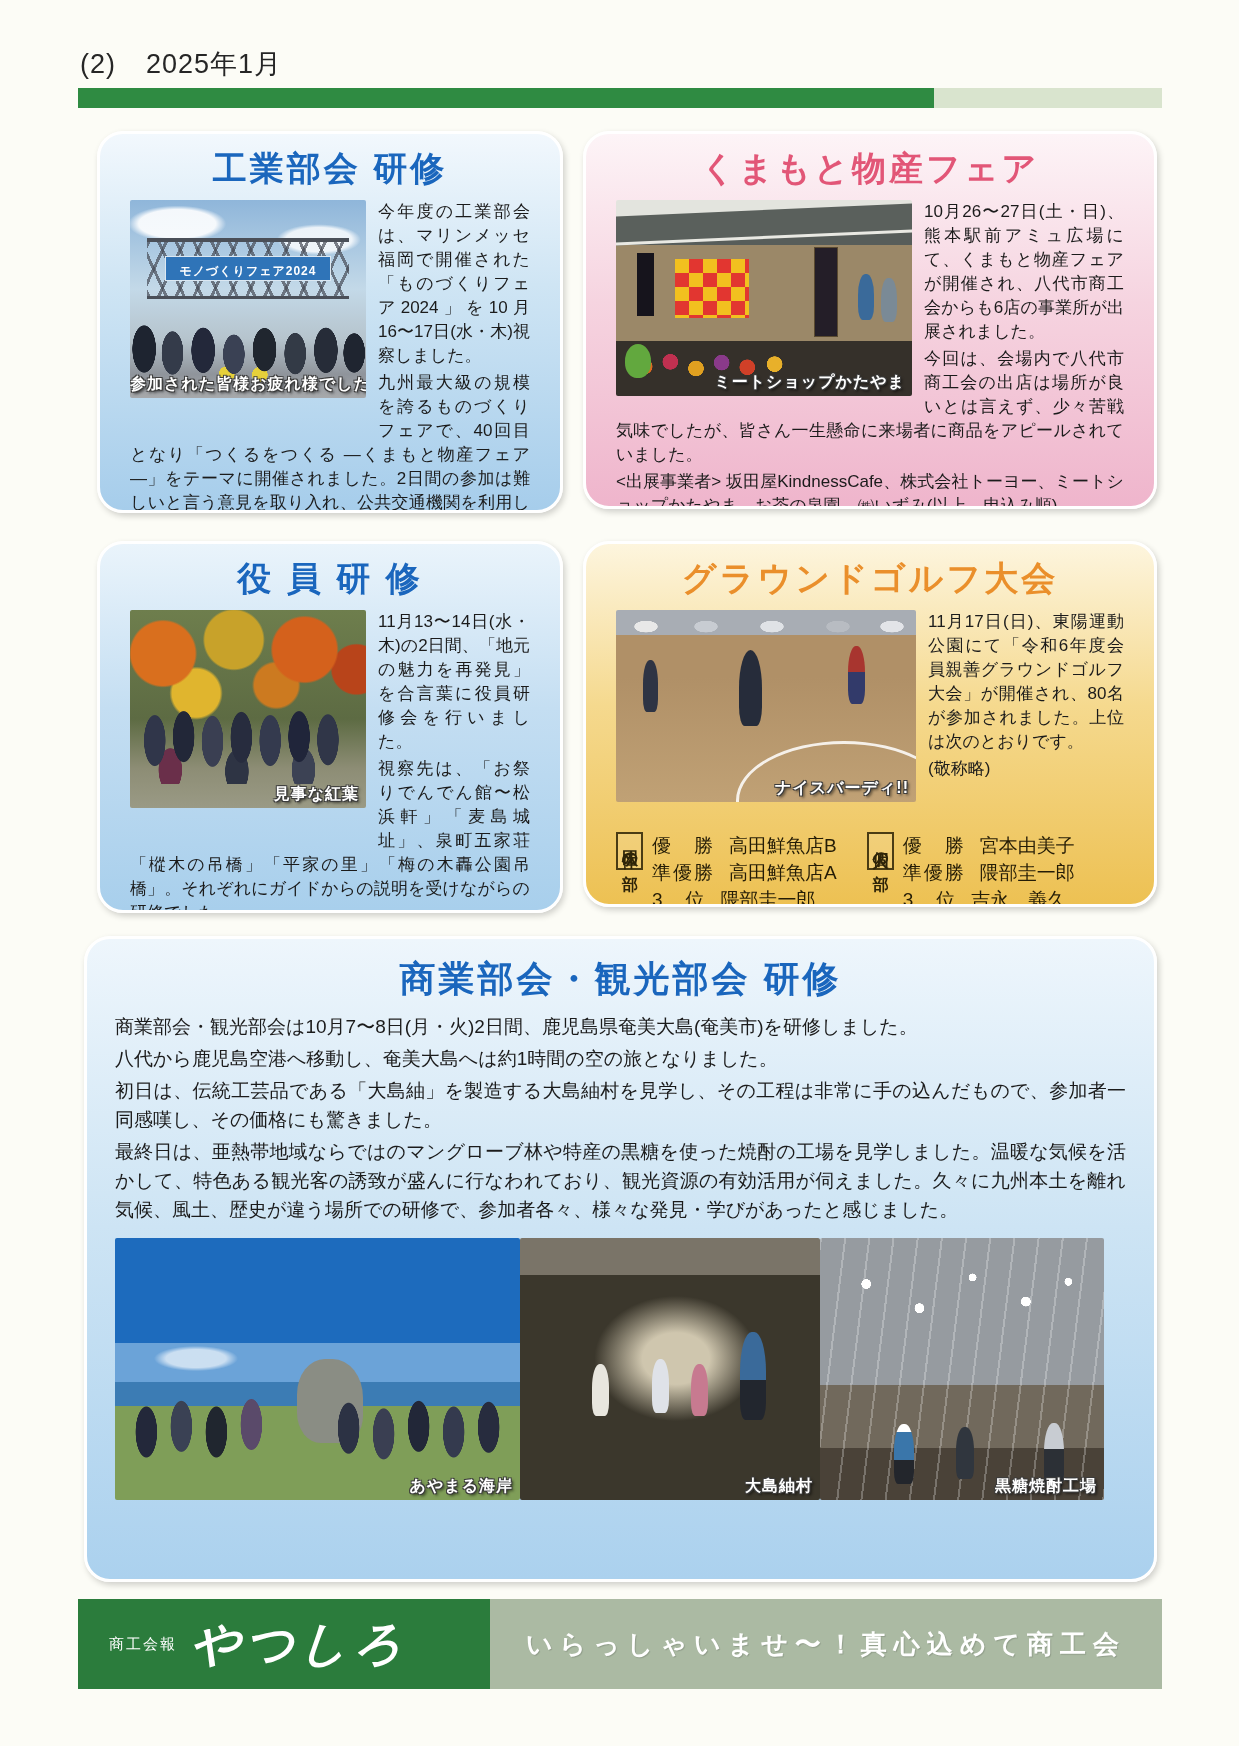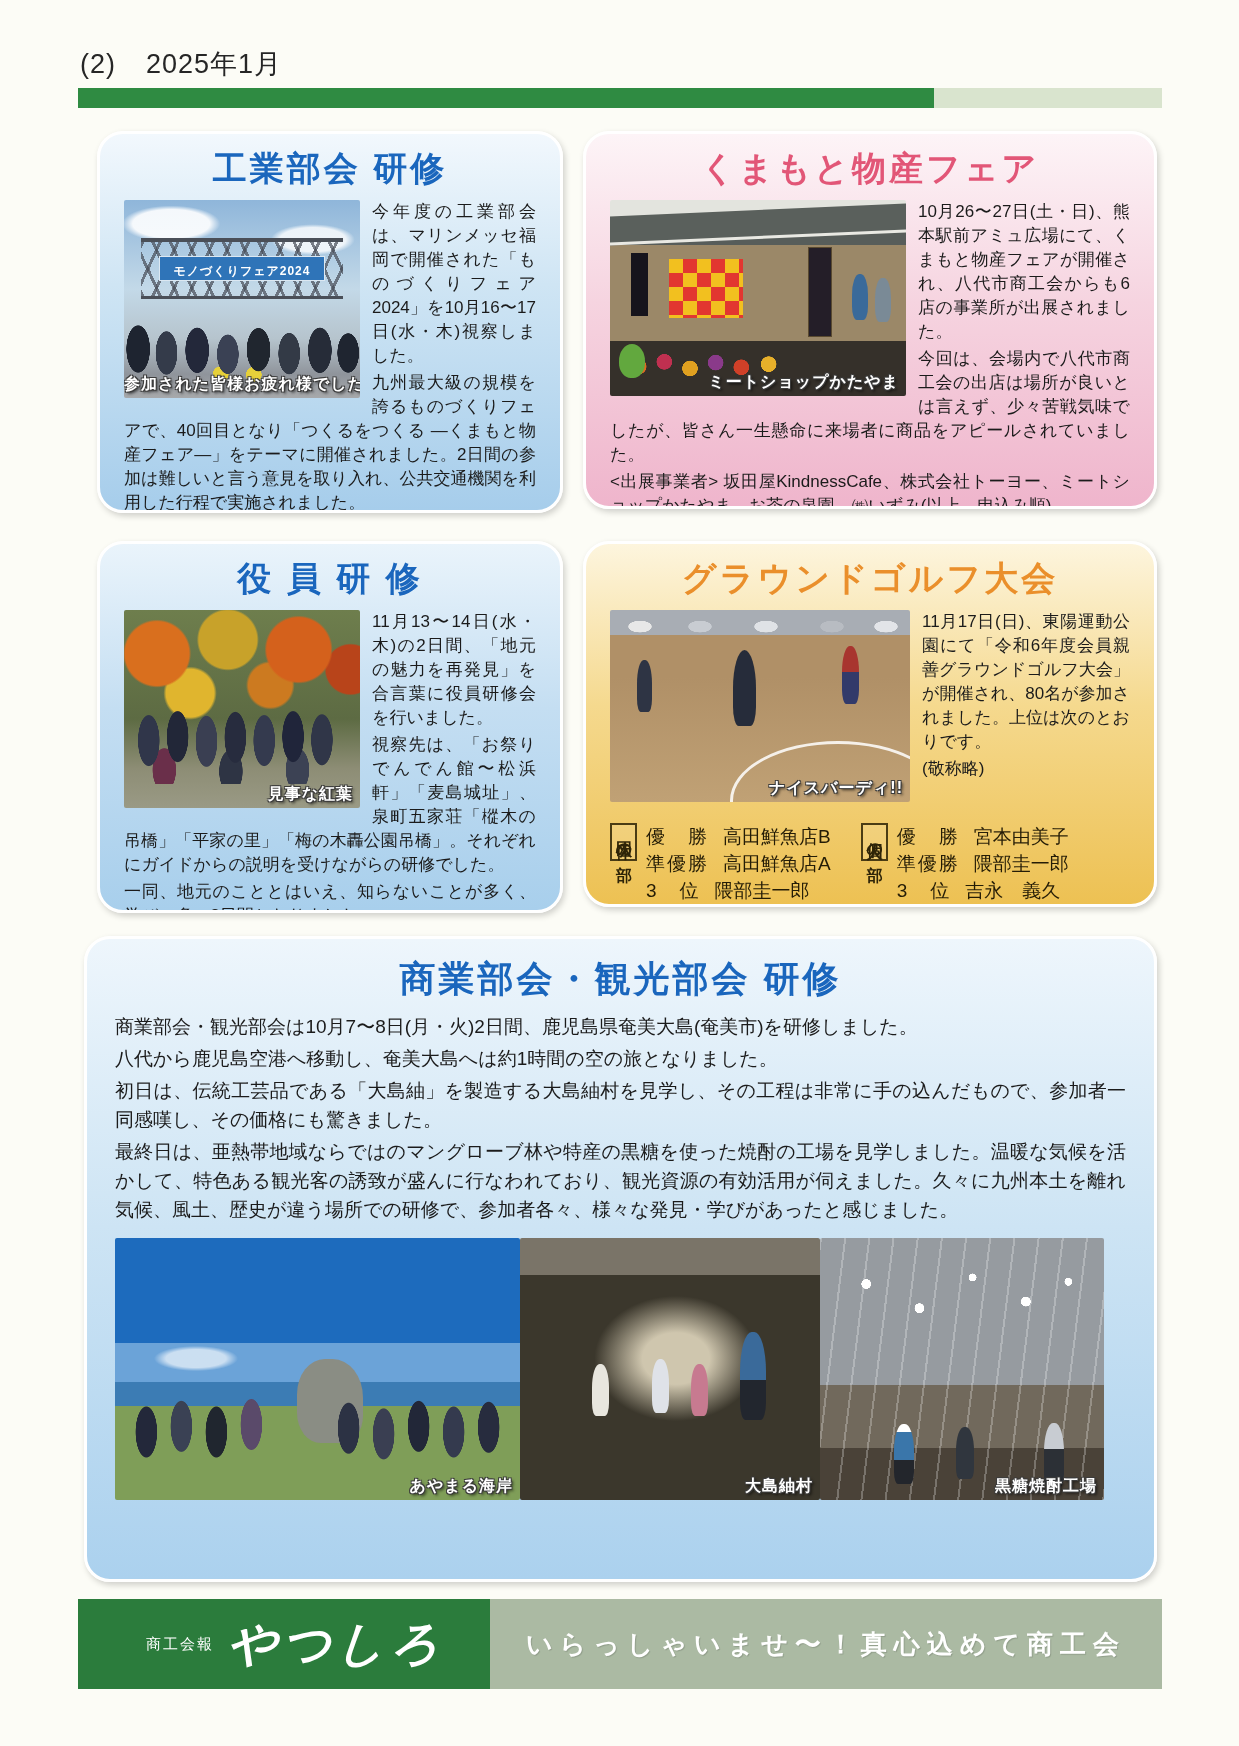--- a/index.html
+++ b/index.html
@@ -4,36 +4,36 @@
 <style>
   *{margin:0;padding:0;box-sizing:border-box}
   html,body{width:1239px;height:1746px}
   body{position:relative;background:#fcfcf6;font-family:"Liberation Sans","DejaVu Sans",sans-serif;color:#1c1c1c;overflow:hidden}
 
   .masthead{position:absolute;left:80px;top:46px;font-size:27px;color:#262626;letter-spacing:1px}
   .masthead .num{margin-right:30px}
   .green-bar{position:absolute;left:78px;top:88px;width:1084px;height:20px;
     background:linear-gradient(90deg,#2f8b42 0,#2f8b42 79%,#d9e4ce 79%,#d9e4ce 100%)}
 
-  .box{position:absolute;border-radius:26px;border:3px solid #fff;box-shadow:2px 3px 6px rgba(0,0,0,.18);padding:10px 24px;overflow:hidden}
+  .box{position:absolute;border-radius:26px;border:3px solid #fff;box-shadow:2px 3px 6px rgba(0,0,0,.18);padding:10px 30px;overflow:hidden}
   .box1{left:97px;top:131px;width:466px;height:382px;background:linear-gradient(180deg,#f2f8fd 0%,#cfe5f4 40%,#a6cdeb 100%)}
   .box2{left:583px;top:131px;width:574px;height:378px;background:linear-gradient(180deg,#fdf4f7 0%,#f6d4e0 45%,#efb5cc 100%)}
   .box3{left:97px;top:541px;width:466px;height:372px;background:linear-gradient(180deg,#eaf4fb 0%,#c4def2 45%,#a8cfec 100%)}
   .box4{left:583px;top:541px;width:574px;height:366px;background:linear-gradient(180deg,#fdf5de 0%,#f5d98e 45%,#edc153 100%)}
   .box5{left:84px;top:936px;width:1073px;height:646px;background:linear-gradient(180deg,#eef6fc 0%,#cde4f4 45%,#abd1ee 100%);padding:14px 28px}
 
   .title{text-align:center;font-weight:bold;font-size:34px;letter-spacing:3px;margin:2px 0 8px}
   .t-blue{color:#1a66bd}.t-pink{color:#e25677}.t-orange{color:#ea8f2b}
   .box5 .title{font-size:36px;}
 
   .box p{font-size:17px;line-height:24px;text-align:justify;color:#1b1b1b}
   .box p+p{margin-top:3px}
   .box5 p{font-size:19px;line-height:29px}
 
-  .photo{position:relative;float:left;margin:0 12px 13px 0;overflow:hidden;border-radius:2px}
+  .photo{position:relative;float:left;margin:0 12px 22px 0;overflow:hidden;border-radius:2px}
   .pcap{position:absolute;bottom:3px;right:7px;font-size:16px;font-weight:bold;color:#fff;letter-spacing:1px;white-space:nowrap;
     text-shadow:-1px -1px 0 #3c3c3c,1px -1px 0 #3c3c3c,-1px 1px 0 #3c3c3c,1px 1px 0 #3c3c3c,2px 2px 3px rgba(0,0,0,.75)}
   .pcap.center{left:0;right:0;text-align:center}
 
   
   .photoA{width:236px;height:198px;background:
     radial-gradient(ellipse 70px 26px at 20% 12%,rgba(255,255,255,.9) 55%,transparent 70%),
     radial-gradient(ellipse 60px 22px at 80% 20%,rgba(255,255,255,.8) 55%,transparent 70%),
     linear-gradient(180deg,#8fb6da 0%,#c3d9e8 45%,#b6c4cd 70%,#8f949b 88%,#a7a9ab 100%)}
   .truss{position:absolute;left:7%;right:7%;top:19%;height:31%;border-top:4px solid #4a4f58;border-bottom:3px solid #4a4f58;
@@ -144,21 +144,21 @@
     radial-gradient(circle 5px at 14% 30%,#fff 95%,transparent),
     radial-gradient(circle 5px at 34% 52%,#fff 95%,transparent),
     radial-gradient(circle 4px at 54% 24%,#fff 95%,transparent),
     radial-gradient(circle 5px at 74% 46%,#fff 95%,transparent),
     radial-gradient(circle 4px at 90% 28%,#fff 95%,transparent)}
   .pG1{position:absolute;left:26%;bottom:6%;width:20px;height:60px;background:linear-gradient(180deg,#fff 0 14%,#3a76aa 14% 60%,#23262c 60% 100%);border-radius:45% 45% 20% 20%}
   .pG2{position:absolute;left:48%;bottom:8%;width:18px;height:52px;background:#30363e;border-radius:45% 45% 20% 20%}
   .pG3{position:absolute;right:14%;bottom:5%;width:20px;height:64px;background:linear-gradient(180deg,#c8ccd2 0 40%,#2c3036 40% 100%);border-radius:45% 45% 20% 20%}
 
   
-  .footer-brand{position:absolute;left:78px;top:1599px;width:492px;height:90px;background:#2b7c3c;color:#fff;display:flex;align-items:center;padding-left:68px;gap:14px}
+  .footer-brand{position:absolute;left:78px;top:1599px;width:492px;height:90px;background:#2b7c3c;color:#fff;display:flex;align-items:center;padding-left:31px;gap:14px}
   .fb-label{font-size:15px;letter-spacing:2px}
   .fb-name{font-size:48px;font-style:italic;font-weight:bold;font-family:"Liberation Serif","DejaVu Serif",serif;letter-spacing:5px;transform:skewX(-4deg)}
   .footer-band{position:absolute;left:490px;top:1599px;width:672px;height:90px;background:#abbaa3;display:flex;align-items:center;justify-content:center}
   .footer-band span{color:#fff;font-size:26px;font-weight:bold;letter-spacing:7px;white-space:nowrap;text-shadow:1px 1px 1px rgba(0,0,0,.15)}
 </style>
 </head>
 <body>
 
 <div class="masthead">
   <span class="num">(2)</span><span>2025年1月</span>

